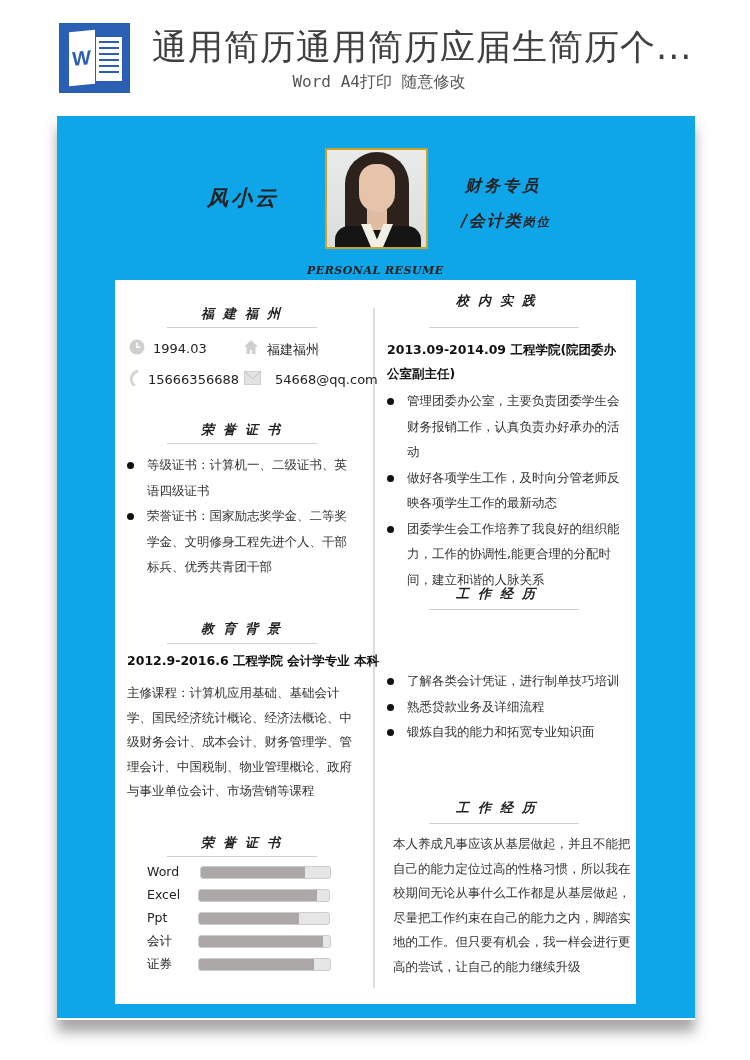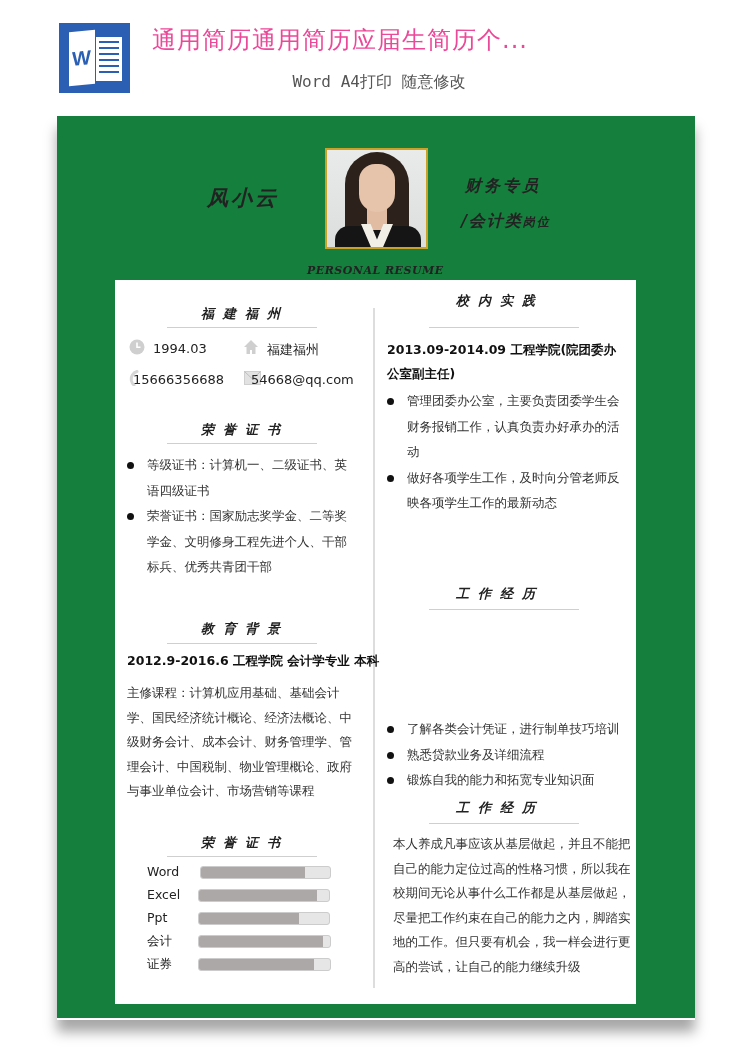--- a/index.html
+++ b/index.html
@@ -5,24 +5,24 @@
   * { box-sizing: border-box; margin: 0; padding: 0; }
   html, body { width: 750px; height: 1060px; background: #ffffff; overflow: hidden; }
   body { font-family: "DejaVu Sans", "Liberation Sans", sans-serif; color: #222; position: relative; }
 
   .header { position: absolute; left: 0; top: 0; width: 750px; height: 110px; }
   .word-icon { position: absolute; left: 59px; top: 23px; width: 71px; height: 70px; background: #2b5fb3; }
   .word-icon .doc { position: absolute; left: 10px; top: 8px; width: 26px; height: 54px; background: #fff; transform: skewY(-6deg); }
   .word-icon .doc span { position: absolute; left: 3px; top: 16px; font-size: 20px; font-weight: bold; color: #2b5fb3; font-family: "Liberation Sans", sans-serif; }
   .word-icon .lines { position: absolute; left: 37px; top: 14px; width: 26px; height: 44px; background: #fff; padding: 4px 3px; }
   .word-icon .lines i { display: block; height: 2px; background: #2b5fb3; margin-bottom: 4px; }
-  .title { position: absolute; left: 152px; top: 24px; font-size: 24px; letter-spacing: 1px; color: #ec4899; white-space: nowrap; }
+  .title { position: absolute; left: 152px; top: 24px; font-size: 35px; letter-spacing: 1px; color: #404040; white-space: nowrap; }
   .subtitle { position: absolute; left: 0; width: 728px; top: 72px; text-align: center; font-size: 16px; color: #555; font-family: "DejaVu Sans Mono", monospace; padding-left: 30px; }
 
-  .paper { position: absolute; left: 57px; top: 116px; width: 638px; height: 904px; background: #15803d; box-shadow: 0 12px 12px rgba(0,0,0,0.35); border-bottom: 2px solid #fff; }
+  .paper { position: absolute; left: 57px; top: 116px; width: 638px; height: 904px; background: #0ea5e9; box-shadow: 0 12px 12px rgba(0,0,0,0.35); border-bottom: 2px solid #fff; }
   .name { position: absolute; left: 150px; top: 68px; font-size: 21px; font-family: "DejaVu Serif", serif; font-weight: bold; font-style: italic; letter-spacing: 3px; }
   .photo { position: absolute; left: 268px; top: 32px; width: 103px; height: 101px; border: 2px solid #c9a227; background: linear-gradient(180deg, #e9ebea 0%, #dcdedd 100%); overflow: hidden; }
   .photo .hair { position: absolute; left: 18px; top: 2px; width: 64px; height: 95px; border-radius: 32px 32px 6px 6px; background: #2d211b; }
   .photo .face { position: absolute; left: 32px; top: 14px; width: 36px; height: 48px; border-radius: 18px 18px 20px 20px; background: #e6c3ab; }
   .photo .neck { position: absolute; left: 40px; top: 58px; width: 20px; height: 22px; background: #e2bca2; }
   .photo .jacket { position: absolute; left: 8px; top: 76px; width: 86px; height: 30px; background: #151515; border-radius: 14px 14px 0 0; }
   .photo .collar { position: absolute; left: 34px; top: 74px; width: 32px; height: 26px; background: #f2efe6; clip-path: polygon(0 0, 35% 100%, 65% 100%, 100% 0, 70% 0, 50% 60%, 30% 0); }
   .job1 { position: absolute; left: 408px; top: 60px; font-size: 16px; font-family: "DejaVu Serif", serif; font-weight: bold; font-style: italic; letter-spacing: 3px; }
   .job2 { position: absolute; left: 404px; top: 95px; font-size: 16px; font-family: "DejaVu Serif", serif; font-weight: bold; font-style: italic; letter-spacing: 2px; }
   .job2 small { font-size: 12px; }
@@ -92,26 +92,26 @@
       </svg>
     <div class="row" style="left:38px; top:61px;">1994.03</div>
     <svg class="ico" style="left:128px; top:59px;" viewBox="0 0 16 16">
         <path d="M8 1L1 8H3.5V15H7V11H9V15H12.5V8H15Z" fill="#cfcfcf"></path>
       </svg>
     <div class="row" style="left:152px; top:61px;">福建福州</div>
 
     <svg class="ico" style="left:12px; top:90px;" viewBox="0 0 16 16">
         <path d="M10 1.5C6 2.5 3.5 6.5 4.5 11C5 13 6 14.5 7 15" stroke="#d6d6d6" stroke-width="3" fill="none" stroke-linecap="round"></path>
       </svg>
-    <div class="row" style="left:18px; top:92px;">15666356688</div>
+    <div class="row" style="left:33px; top:92px;">15666356688</div>
     <svg class="ico" style="left:129px; top:90px; width:17px;" viewBox="0 0 17 14">
         <rect x="0.5" y="0.5" width="16" height="13" fill="#e2e2e2" stroke="#cfcfcf"></rect>
         <path d="M0.5 0.5L8.5 8L16.5 0.5" stroke="#bdbdbd" fill="none"></path>
       </svg>
-    <div class="row" style="left:136px; top:92px;">54668@qq.com</div>
+    <div class="row" style="left:160px; top:92px;">54668@qq.com</div>
 
     <div class="sec-title" style="left:50px; top:141px; width:160px;">荣誉证书</div>
     <div class="sec-line" style="left:52px; top:163px; width:150px;"></div>
     <ul class="bullets" style="left:10px; top:289px; width:232px; top:289px; position:absolute; top:289px;"></ul>
 
     <ul class="bullets" style="left:10px; top:172px; width:232px;">
       <li>等级证书：计算机一、二级证书、英语四级证书</li>
       <li>荣誉证书：国家励志奖学金、二等奖学金、文明修身工程先进个人、干部标兵、优秀共青团干部</li>
     </ul>
 
@@ -143,25 +143,26 @@
     <div class="bar" style="left:83px; top:678px; width:133px;">
         <div class="fill" style="width: 88%;"></div>
       </div>
 
     <div class="sec-title" style="left:305px; top:12px; width:160px;">校内实践</div>
     <div class="sec-line" style="left:314px; top:47px; width:150px;"></div>
     <div class="bold" style="left:272px; top:58px; width:240px;">2013.09-2014.09    工程学院(院团委办公室副主任)</div>
     <ul class="bullets" style="left:270px; top:108px; width:242px;">
       <li>管理团委办公室，主要负责团委学生会财务报销工作，认真负责办好承办的活动</li>
       <li>做好各项学生工作，及时向分管老师反映各项学生工作的最新动态</li>
+      <li>团委学生会工作培养了我良好的组织能力，工作的协调性,能更合理的分配时间，建立和谐的人脉关系</li>
     </ul>
 
     <div class="sec-title" style="left:305px; top:305px; width:160px;">工作经历</div>
     <div class="sec-line" style="left:314px; top:329px; width:150px;"></div>
-    <ul class="bullets" style="left:270px; top:388px; width:250px; white-space:nowrap;margin-top:48px;">
+    <ul class="bullets" style="left:270px; top:388px; width:250px; white-space:nowrap;">
       <li>了解各类会计凭证，进行制单技巧培训</li>
       <li>熟悉贷款业务及详细流程</li>
       <li>锻炼自我的能力和拓宽专业知识面</li>
     </ul>
 
     <div class="sec-title" style="left:305px; top:519px; width:160px;">工作经历</div>
     <div class="sec-line" style="left:314px; top:543px; width:150px;"></div>
     <div class="para" style="left:278px; top:552px; width:240px; line-height:24.5px;">本人养成凡事应该从基层做起，并且不能把自己的能力定位过高的性格习惯，所以我在校期间无论从事什么工作都是从基层做起，尽量把工作约束在自己的能力之内，脚踏实地的工作。但只要有机会，我一样会进行更高的尝试，让自己的能力继续升级</div>
   </div>
 </div>

